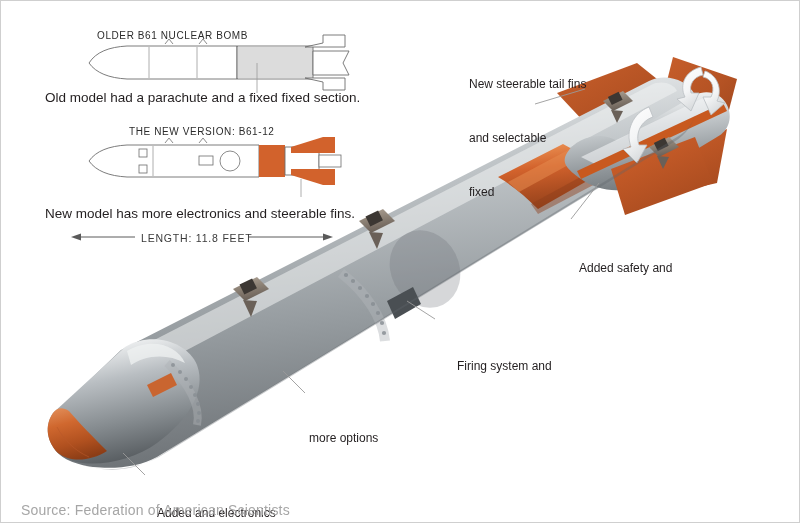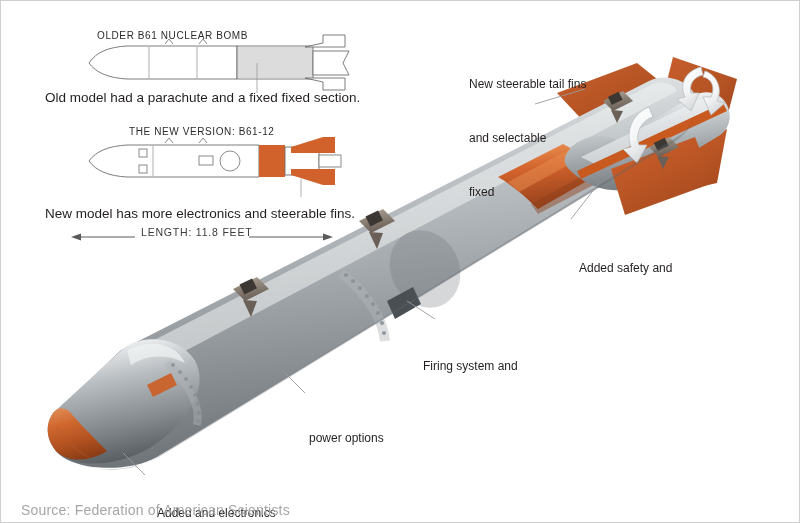--- a/index.html
+++ b/index.html
@@ -326,38 +326,38 @@
   </svg>
 
   <div class="txt cap-head" style="left:96px; top:28px;">OLDER B61 NUCLEAR BOMB</div>
 
   <div class="txt cap-body" style="left:44px; top:88px;">Old model had a parachute and a fixed fixed section.</div>
 
   <div class="txt cap-head" style="left:128px; top:124px;">THE NEW VERSION: B61-12</div>
 
   <div class="txt cap-body" style="left:44px; top:186px;margin-top:18px;">New model has more electronics and steerable fins.</div>
 
-  <div class="txt dimlabel" style="left:140px; top:224px;">LENGTH: 11.8 FEET</div>
+  <div class="txt dimlabel" style="left:140px; top:230px;">LENGTH: 11.8 FEET</div>
 
   <div class="txt annot" style="left:468px; top:38px;">
     <div>New steerable tail fins</div>
     <div>and selectable</div>
     <div>fixed</div>
   </div>
 
   <div class="txt annot" style="left:578px; top:222px;">
     <div>Added safety and</div>
   </div>
 
-  <div class="txt annot" style="left:422px; top:320px;">
+  <div class="txt annot" style="left:456px; top:320px;">
     <div>Firing system and</div>
   </div>
 
   <div class="txt annot" style="left:308px; top:392px;">
-    <div>power options</div>
+    <div>more options</div>
   </div>
 
   <div class="txt annot" style="left:156px; top:467px;">
     <div>Added and electronics</div>
   </div>
 
   <div class="txt source" style="left:20px; top:500px;">Source: Federation of American Scientists</div>
 
 </div>
 

